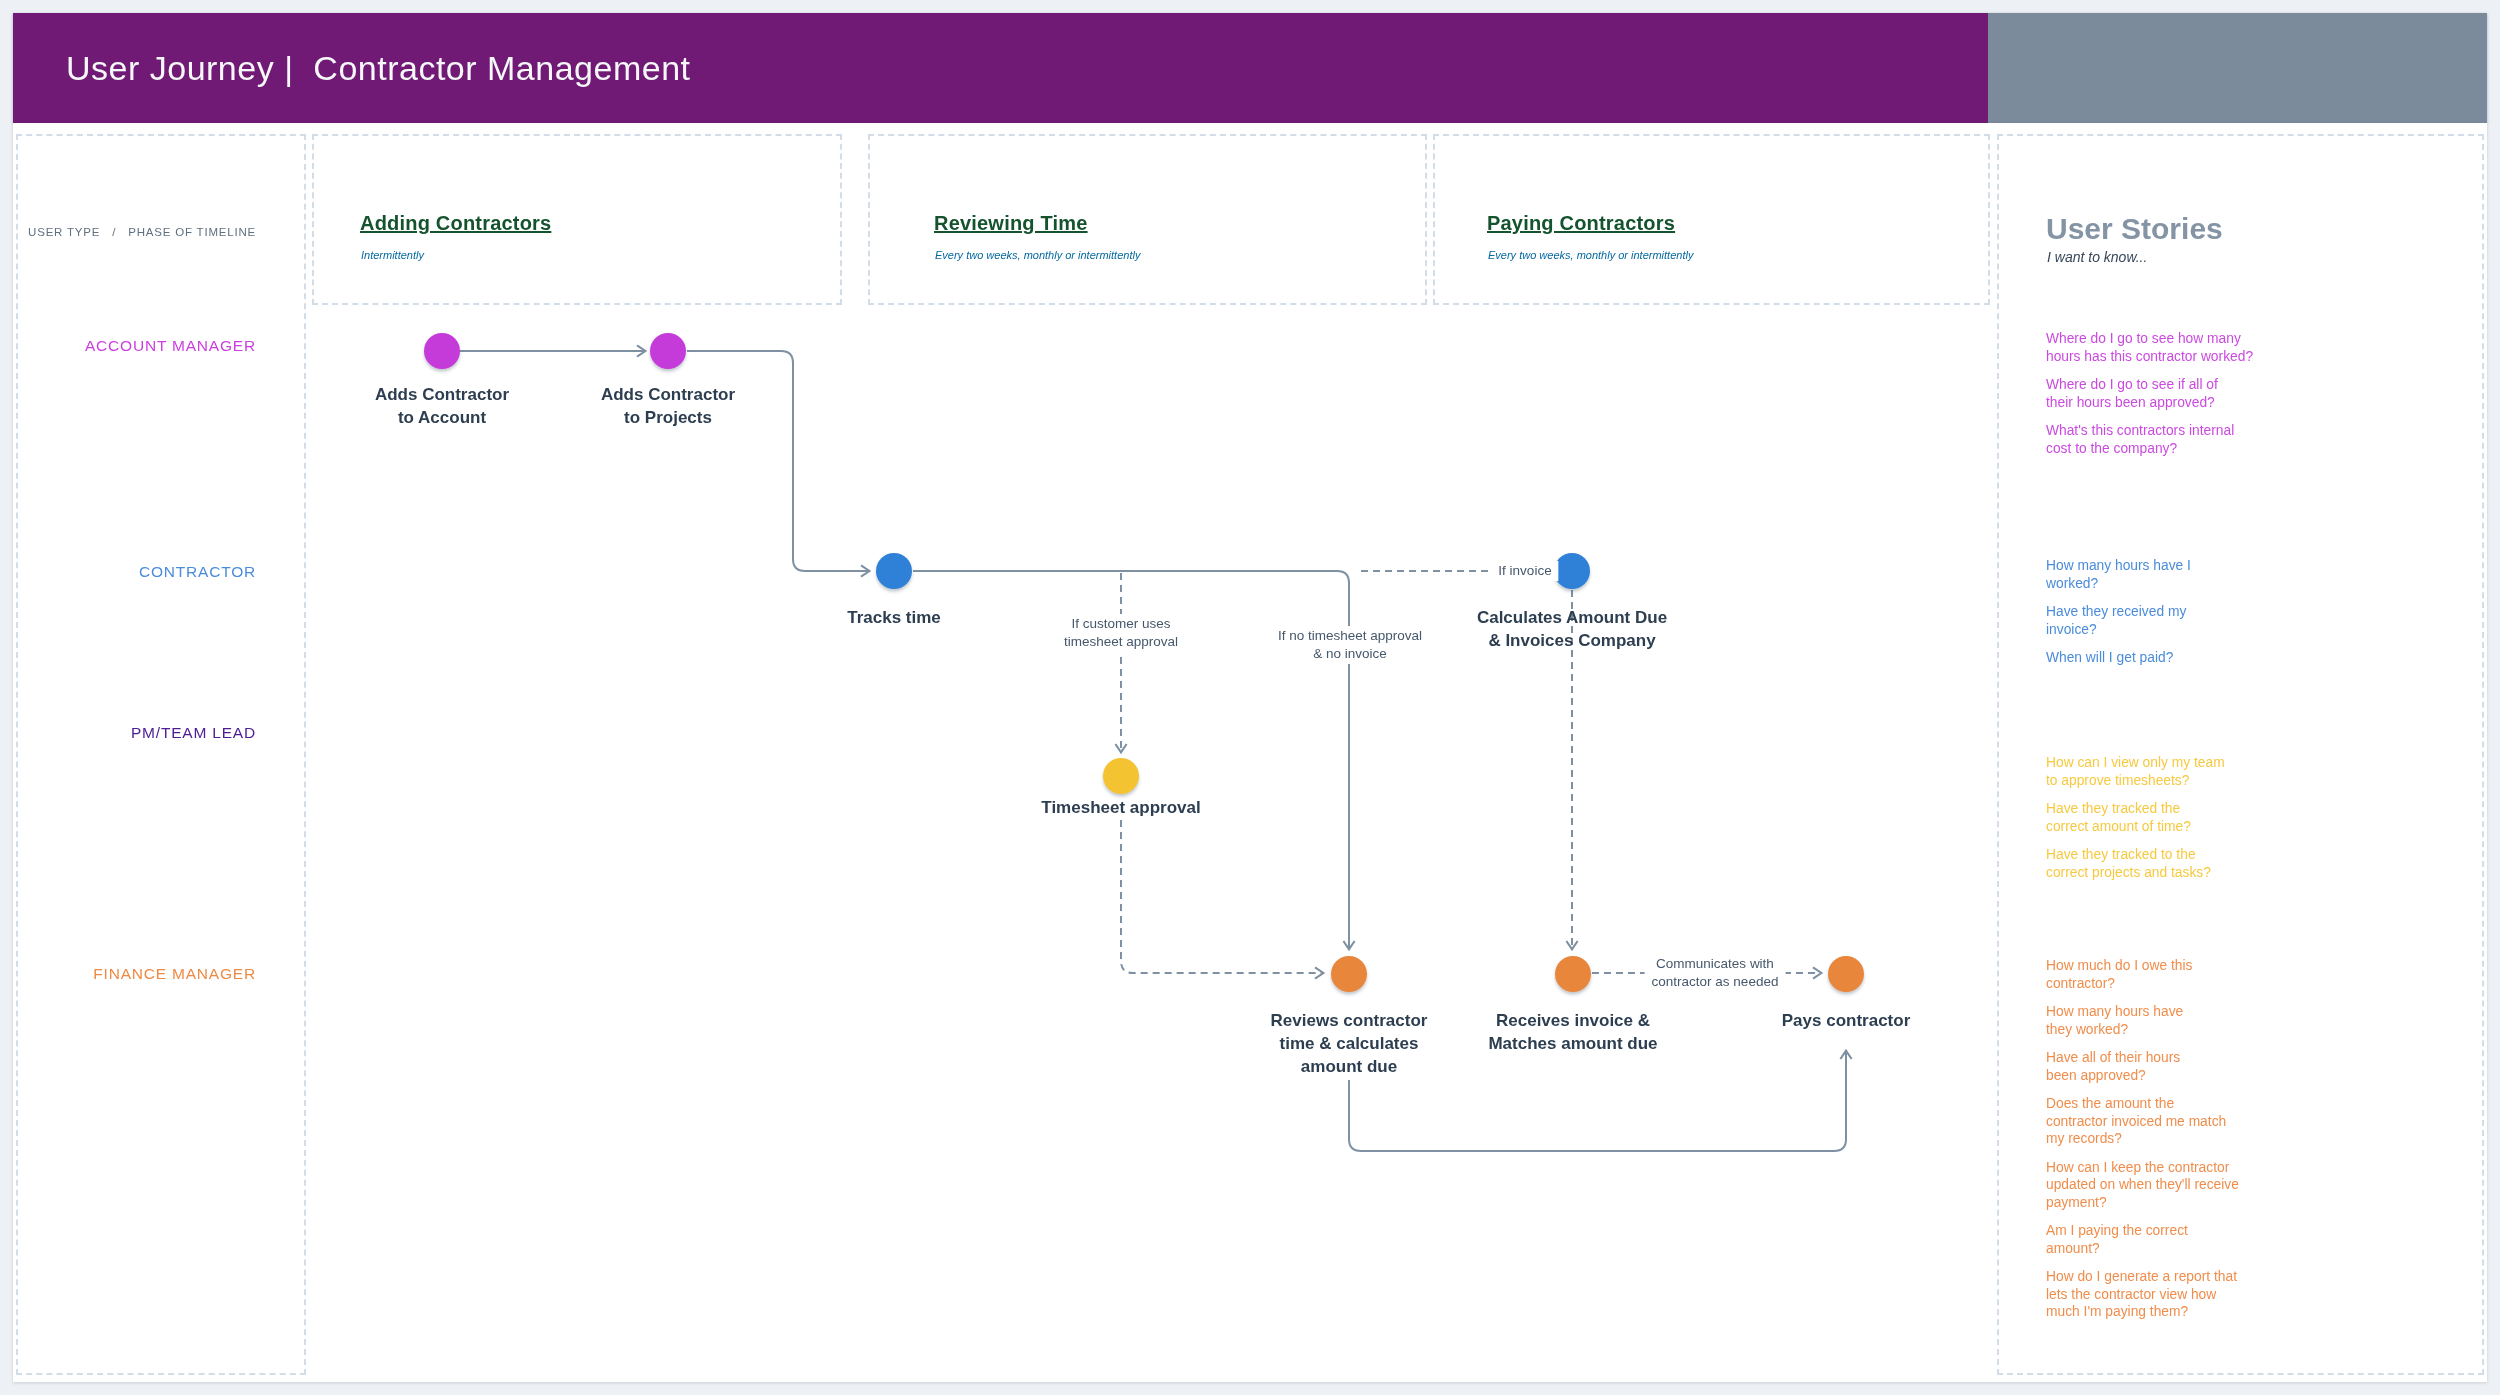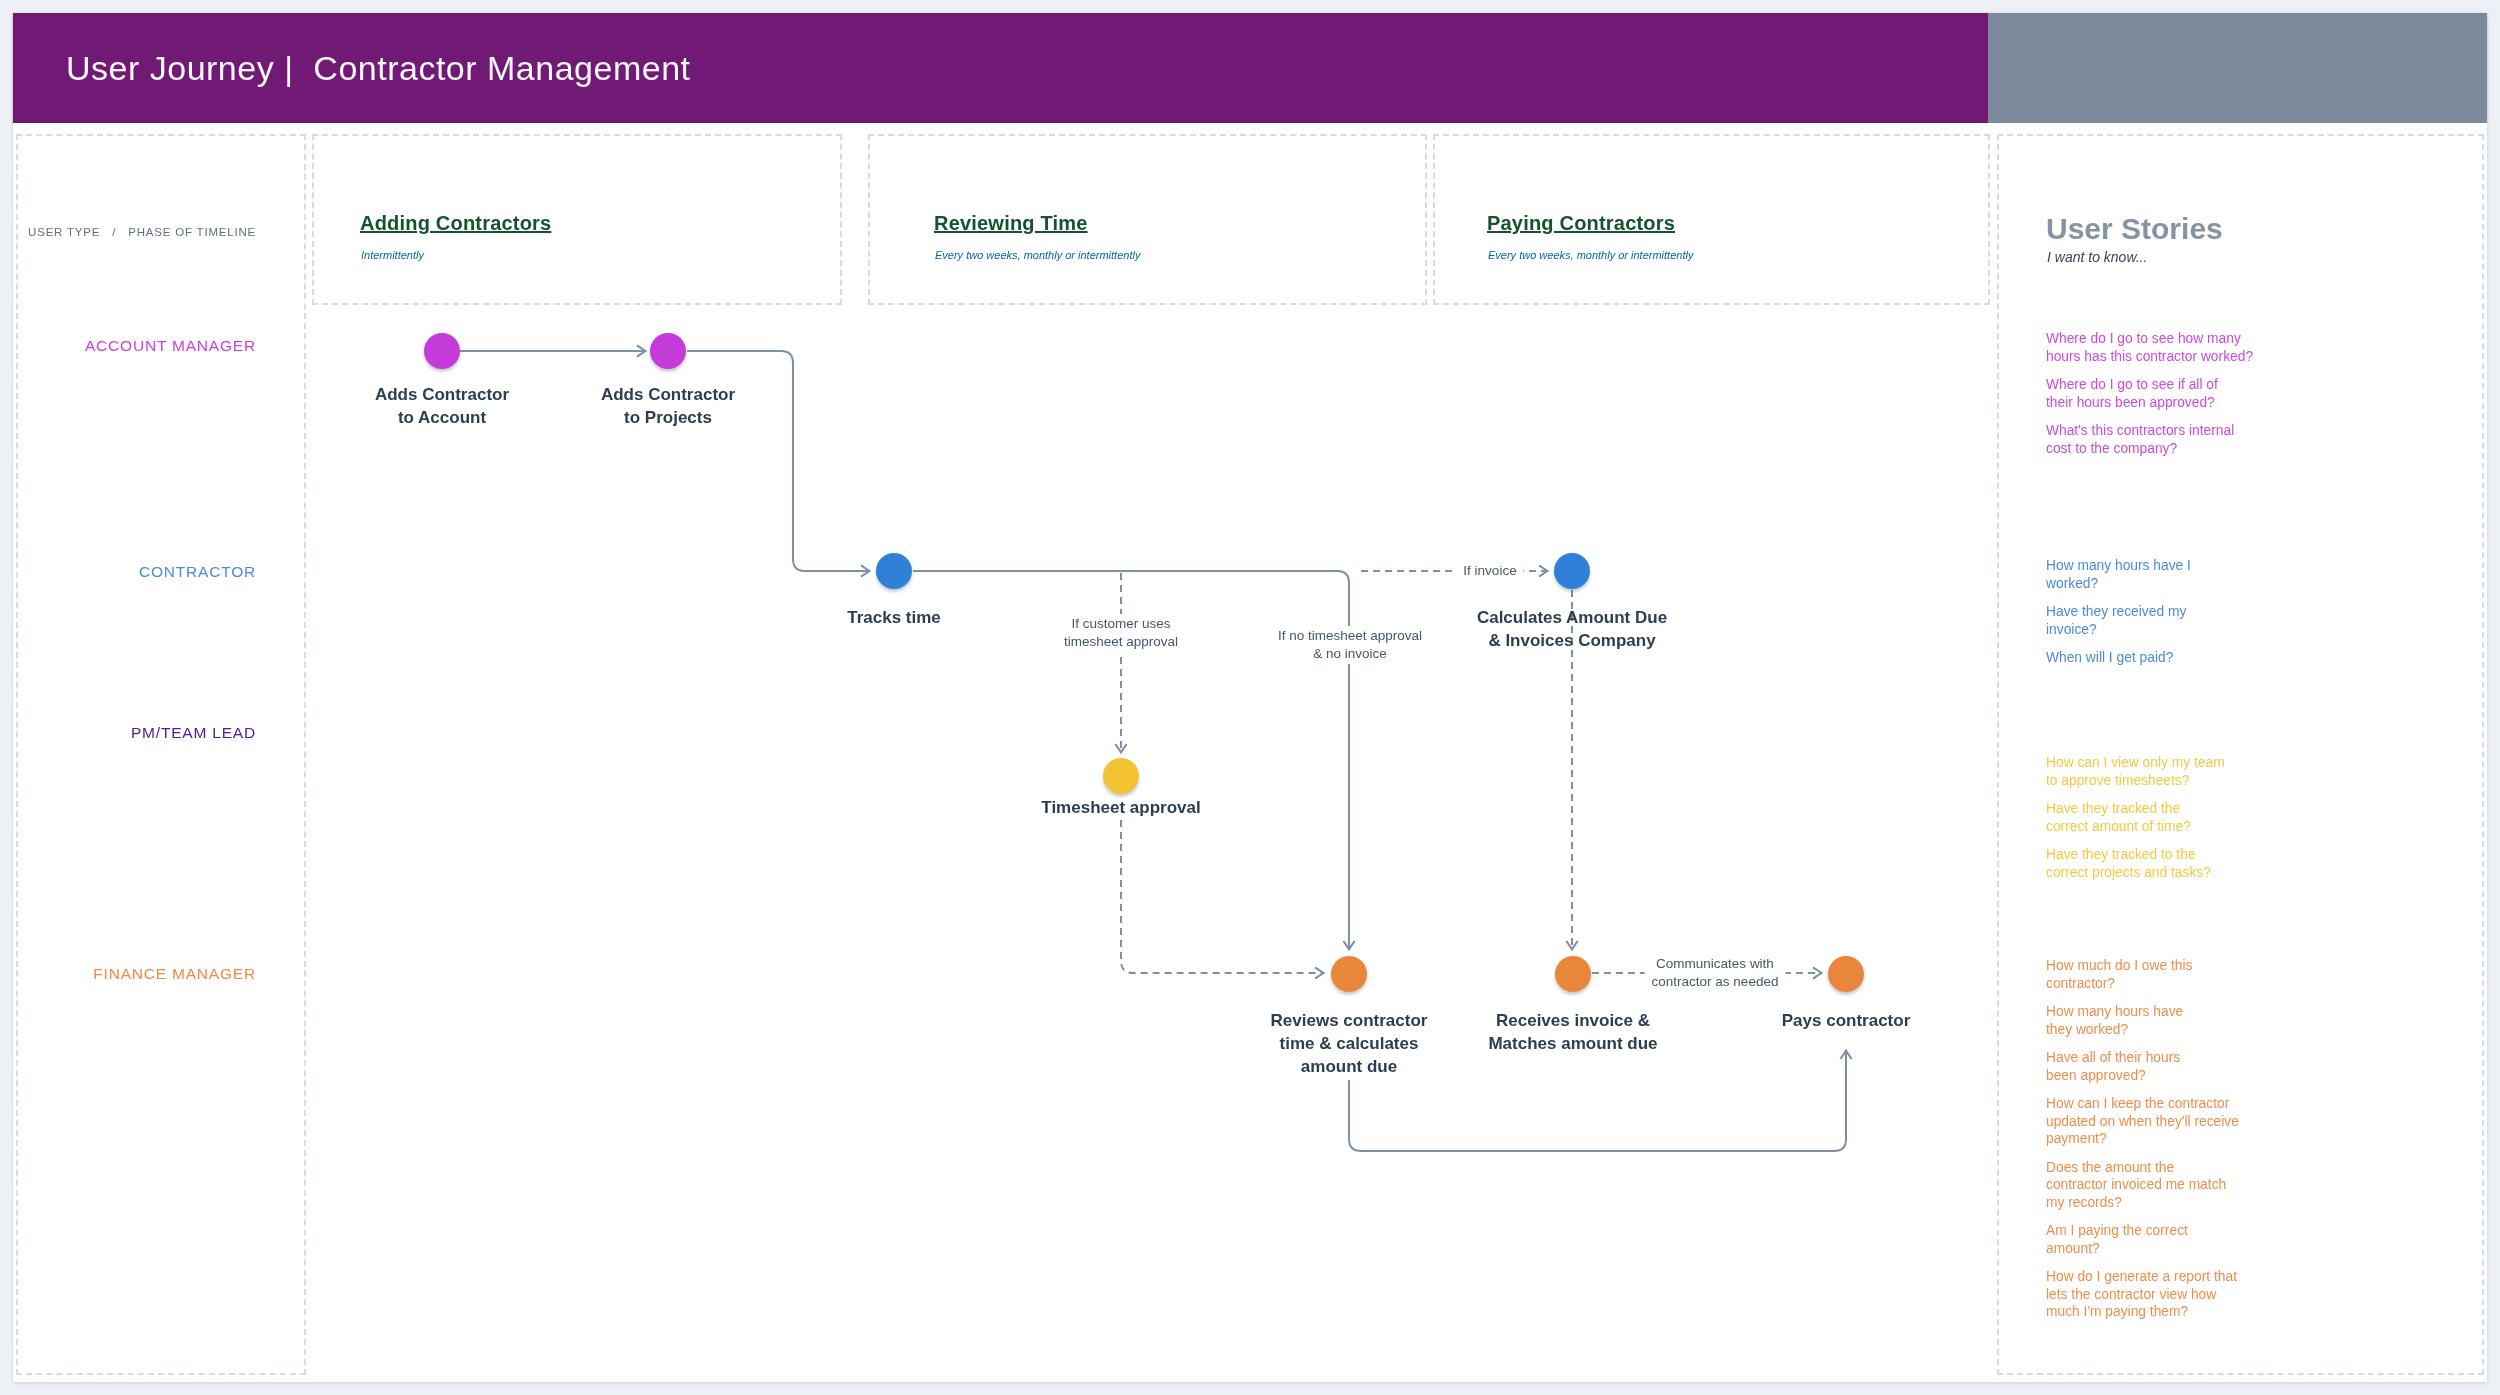--- a/index.html
+++ b/index.html
@@ -136,21 +136,21 @@
 time &amp; calculates
 amount due</div>
   <div class="node-label" style="left:1573px;top:1009px;">Receives invoice &amp;
 Matches amount due</div>
   <div class="node-label" style="left:1846px;top:1009px;">Pays contractor</div>
 
   <div class="cond" style="left:1121px;top:633px;">If customer uses
 timesheet approval</div>
   <div class="cond" style="left:1350px;top:645px;">If no timesheet approval
 &amp; no invoice</div>
-  <div class="cond" style="left:1490px;top:571px;">If invoice</div>
+  <div class="cond" style="left:1525px;top:571px;">If invoice</div>
   <div class="cond" style="left:1715px;top:973px;">Communicates with
 contractor as needed</div>
 
   <div class="story-group" id="sg-am">
     <p>Where do I go to see how many
 hours has this contractor worked?</p>
     <p>Where do I go to see if all of
 their hours been approved?</p>
     <p>What's this contractors internal
 cost to the company?</p>
@@ -170,26 +170,26 @@
     <p>Have they tracked to the
 correct projects and tasks?</p>
   </div>
   <div class="story-group" id="sg-fm">
     <p>How much do I owe this
 contractor?</p>
     <p>How many hours have
 they worked?</p>
     <p>Have all of their hours
 been approved?</p>
+    <p>Does the amount the
+contractor invoiced me match
+my records?</p>
     <p>How can I keep the contractor
 updated on when they'll receive
 payment?</p>
-    <p>Does the amount the
-contractor invoiced me match
-my records?</p>
     <p>Am I paying the correct
 amount?</p>
     <p>How do I generate a report that
 lets the contractor view how
 much I'm paying them?</p>
   </div>
 
 </div>
 
 </body></html>

